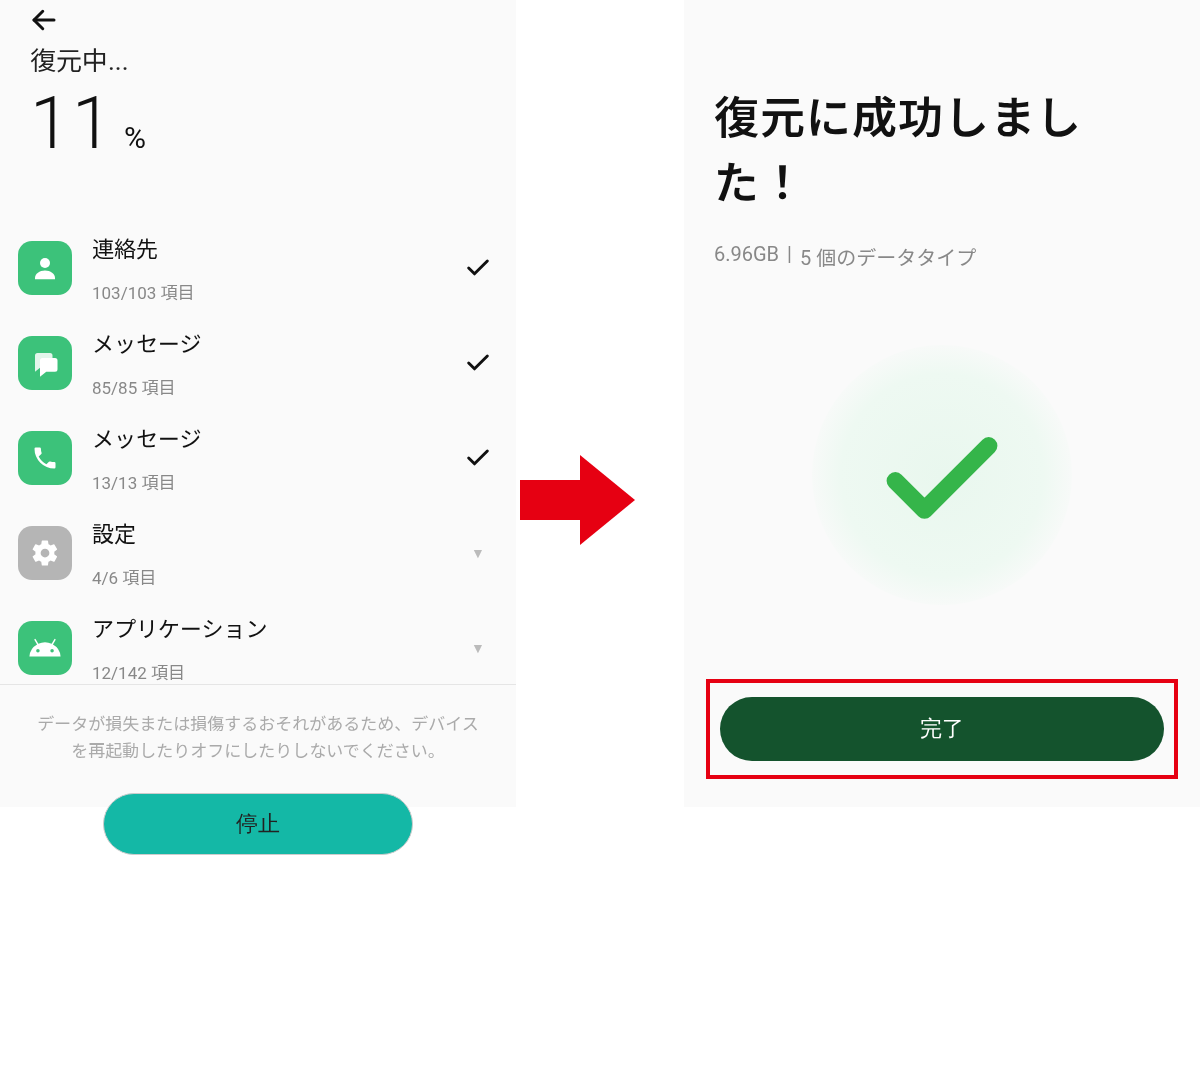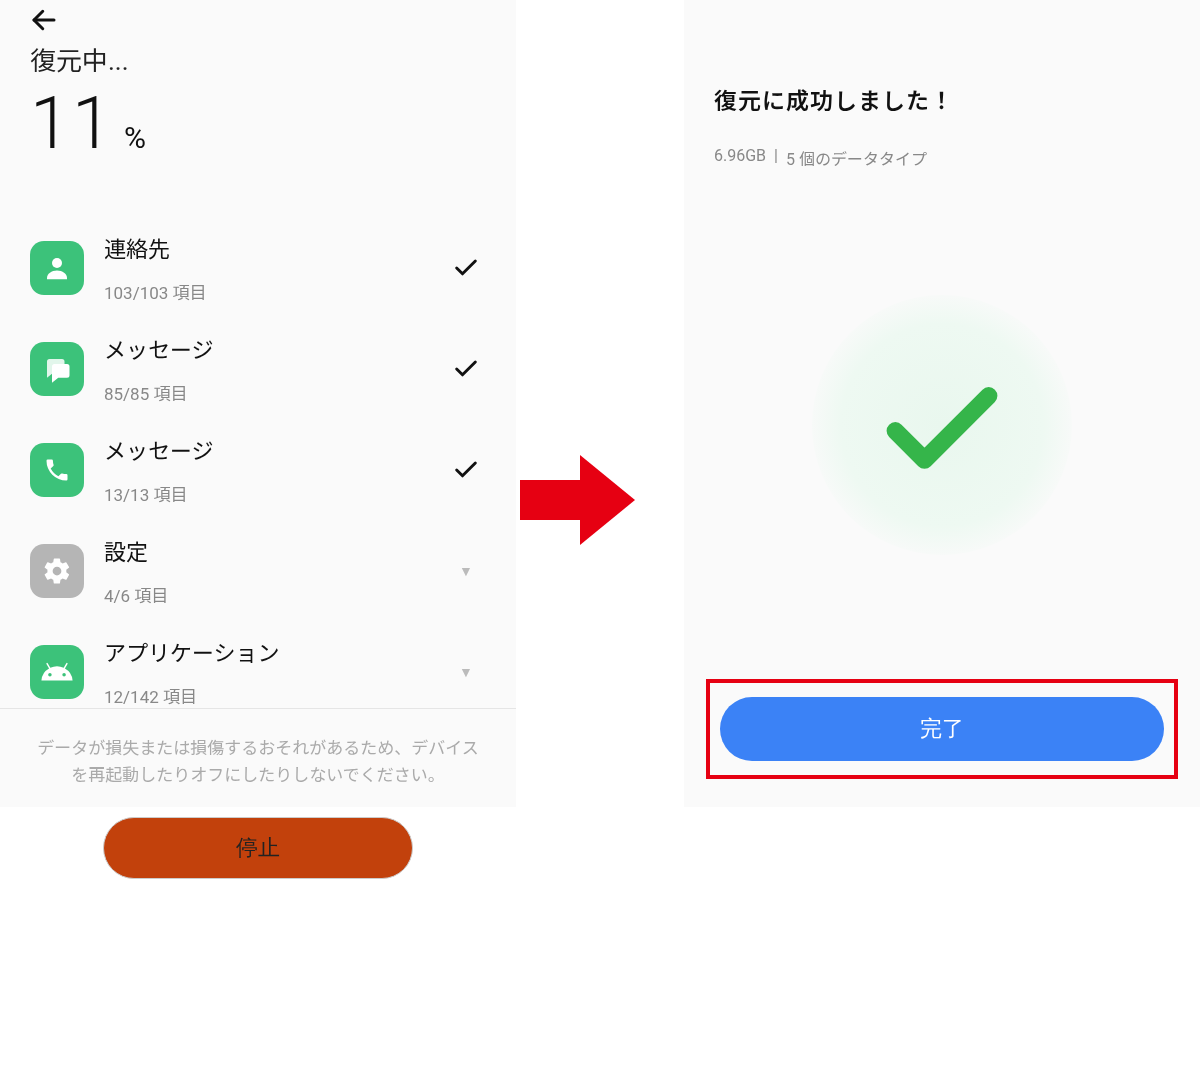--- a/index.html
+++ b/index.html
@@ -86,24 +86,24 @@
     font-weight: 300;
     color: #111;
     letter-spacing: 2px;
   }
   .percent-sym {
     font-size: 30px;
     color: #111;
   }
   .list {
     margin-top: 55px;
-    padding: 0 30px;
+    padding: 0 18px;
     display: flex;
     flex-direction: column;
-    gap: 28px;
+    gap: 22px;
   }
   .row {
     display: flex;
     align-items: center;
     gap: 20px;
   }
   .app-icon {
     width: 54px;
     height: 54px;
     border-radius: 14px;
@@ -148,37 +148,37 @@
     padding: 0 10px;
     margin-bottom: 28px;
   }
   .stop-btn {
     display: block;
     width: 310px;
     margin: 0 auto;
     height: 62px;
     border-radius: 40px;
     border: 1px solid #ccc;
-    background: #c2410c;
+    background: #14b8a6;
     font-size: 22px;
     color: #222;
   }
   
   .r-top {
     padding: 82px 30px 0 30px;
   }
   .r-title {
-    font-size: 23px;
+    font-size: 45px;
     font-weight: 600;
     color: #111;
     letter-spacing: 1px;
   }
   .r-sub {
     margin-top: 30px;
-    font-size: 16px;
+    font-size: 20px;
     color: #888;
     display: flex;
     gap: 8px;
   }
   .r-center {
     flex: 1;
     display: flex;
     align-items: center;
     justify-content: center;
   }
@@ -197,21 +197,21 @@
   .done-wrap {
     border: 4px solid #e60012;
     padding: 14px 10px;
   }
   .done-btn {
     display: block;
     width: 100%;
     height: 64px;
     border: none;
     border-radius: 40px;
-    background: #3b82f6;
+    background: #14532d;
     color: #fff;
     font-size: 22px;
   }
 </style>
 </head>
 <body>
 
 <div class="stage">
 
   <div class="screen screen-left">

